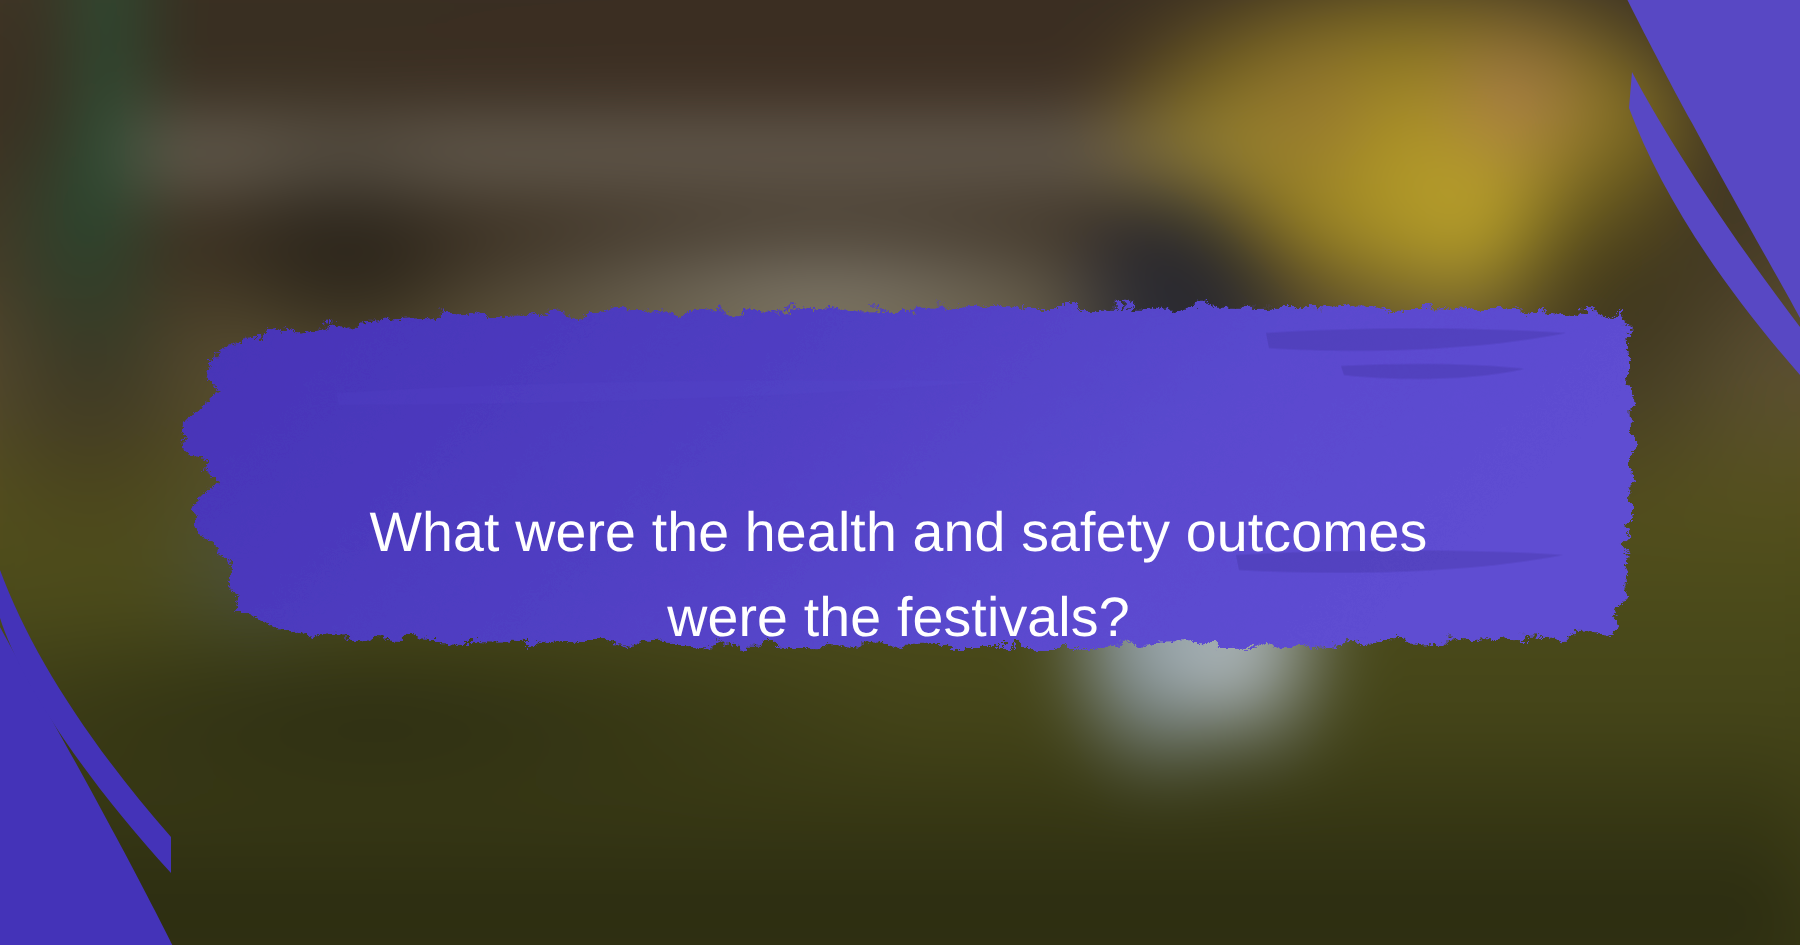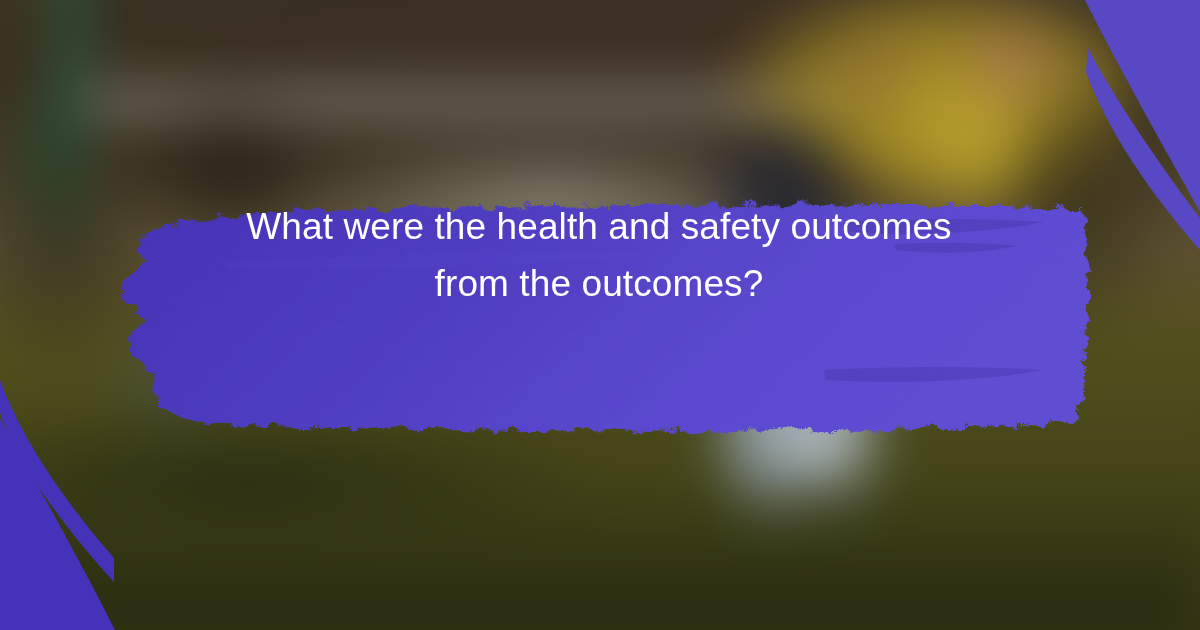--- a/index.html
+++ b/index.html
@@ -192,21 +192,21 @@
   }
   .banner-text {
     position: absolute;
     left: 0;
     top: 0;
     width: 990px;
     height: 248px;
     display: flex;
     flex-direction: column;
     align-items: center;
-    justify-content: flex-start;
+    justify-content: flex-end;
     padding-top: 6px;
     box-sizing: border-box;
   }
   .banner-line {
     color: #ffffff;
     font-family: "Liberation Sans", sans-serif;
     font-size: 37px;
     font-weight: 400;
     line-height: 57px;
     letter-spacing: 0.1px;
@@ -298,17 +298,17 @@
       <g opacity="0.18">
         <path fill="#2A1E70" d="M740,30 C800,26 880,26 940,30 C880,42 800,44 742,40 Z"></path>
         <path fill="#2A1E70" d="M790,52 C830,50 880,50 912,54 C876,62 828,62 792,58 Z"></path>
         <path fill="#2A1E70" d="M720,178 C790,174 880,174 938,178 C876,190 790,192 722,188 Z"></path>
         <path fill="#6A5AE0" opacity="0.5" d="M120,70 C240,62 420,60 560,62 C420,74 240,78 122,78 Z"></path>
       </g>
     </svg>
 
     <div class="banner-text">
       <div class="banner-line">What were the health and safety outcomes</div>
-      <div class="banner-line">from the outcomes?</div>
+      <div class="banner-line">were the festivals?</div>
     </div>
   </div>
 
 </div>
 
 </body></html>

